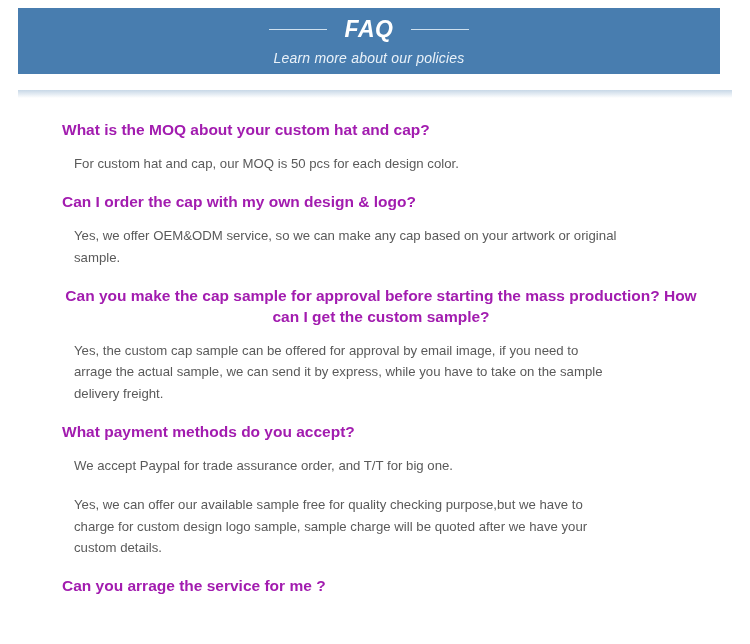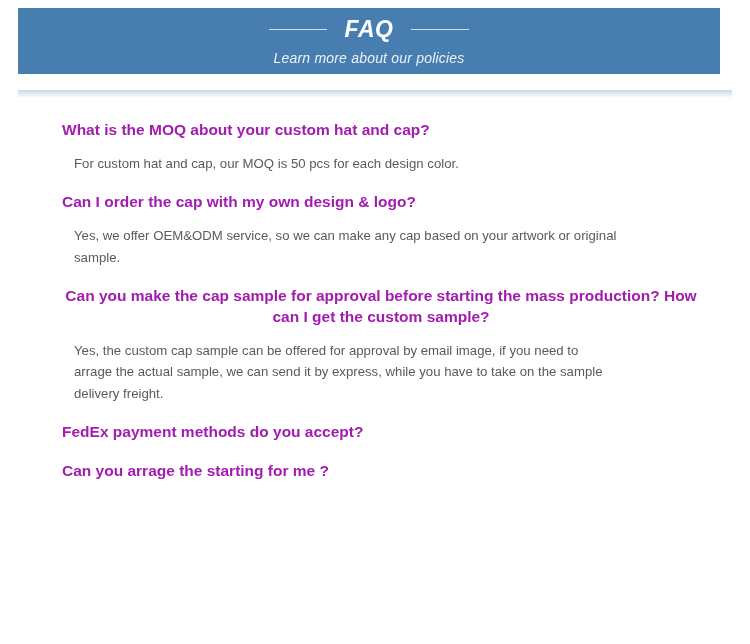--- a/index.html
+++ b/index.html
@@ -134,26 +134,28 @@
       <p class="faq-q">Can I order the cap with my own design &amp; logo?</p>
       <p class="faq-a">Yes, we offer OEM&amp;ODM service, so we can make any cap based on your artwork or original sample.</p>
     </div>
 
     <div class="faq-item wide">
       <p class="faq-q">Can you make the cap sample  for approval  before starting the mass production? How can I get the custom sample?</p>
       <p class="faq-a">Yes, the custom cap sample can be offered for approval by email image, if you need to arrage the actual sample, we can send it by express, while you have to take on the sample delivery freight.</p>
     </div>
 
     <div class="faq-item">
-      <p class="faq-q">FedEx payment methods do you accept?</p>
+      <p class="faq-q">What payment methods do you accept?</p>
+      <p class="faq-a">We accept Paypal for trade assurance order, and T/T for big one.</p>
     </div>
 
     <div class="faq-item">
+      <p class="faq-a">Yes, we can offer our available sample free for quality checking purpose,but we have to charge for custom design logo sample, sample charge will be quoted after we have your custom details.</p>
     </div>
 
     <div class="faq-item">
-      <p class="faq-q">Can you arrage the starting for me ?</p>
+      <p class="faq-q">Can you arrage the service for me ?</p>
     </div>
 
   </div>
 
   <div class="bottom-strip"></div>
 </div>
 
 </body></html>

